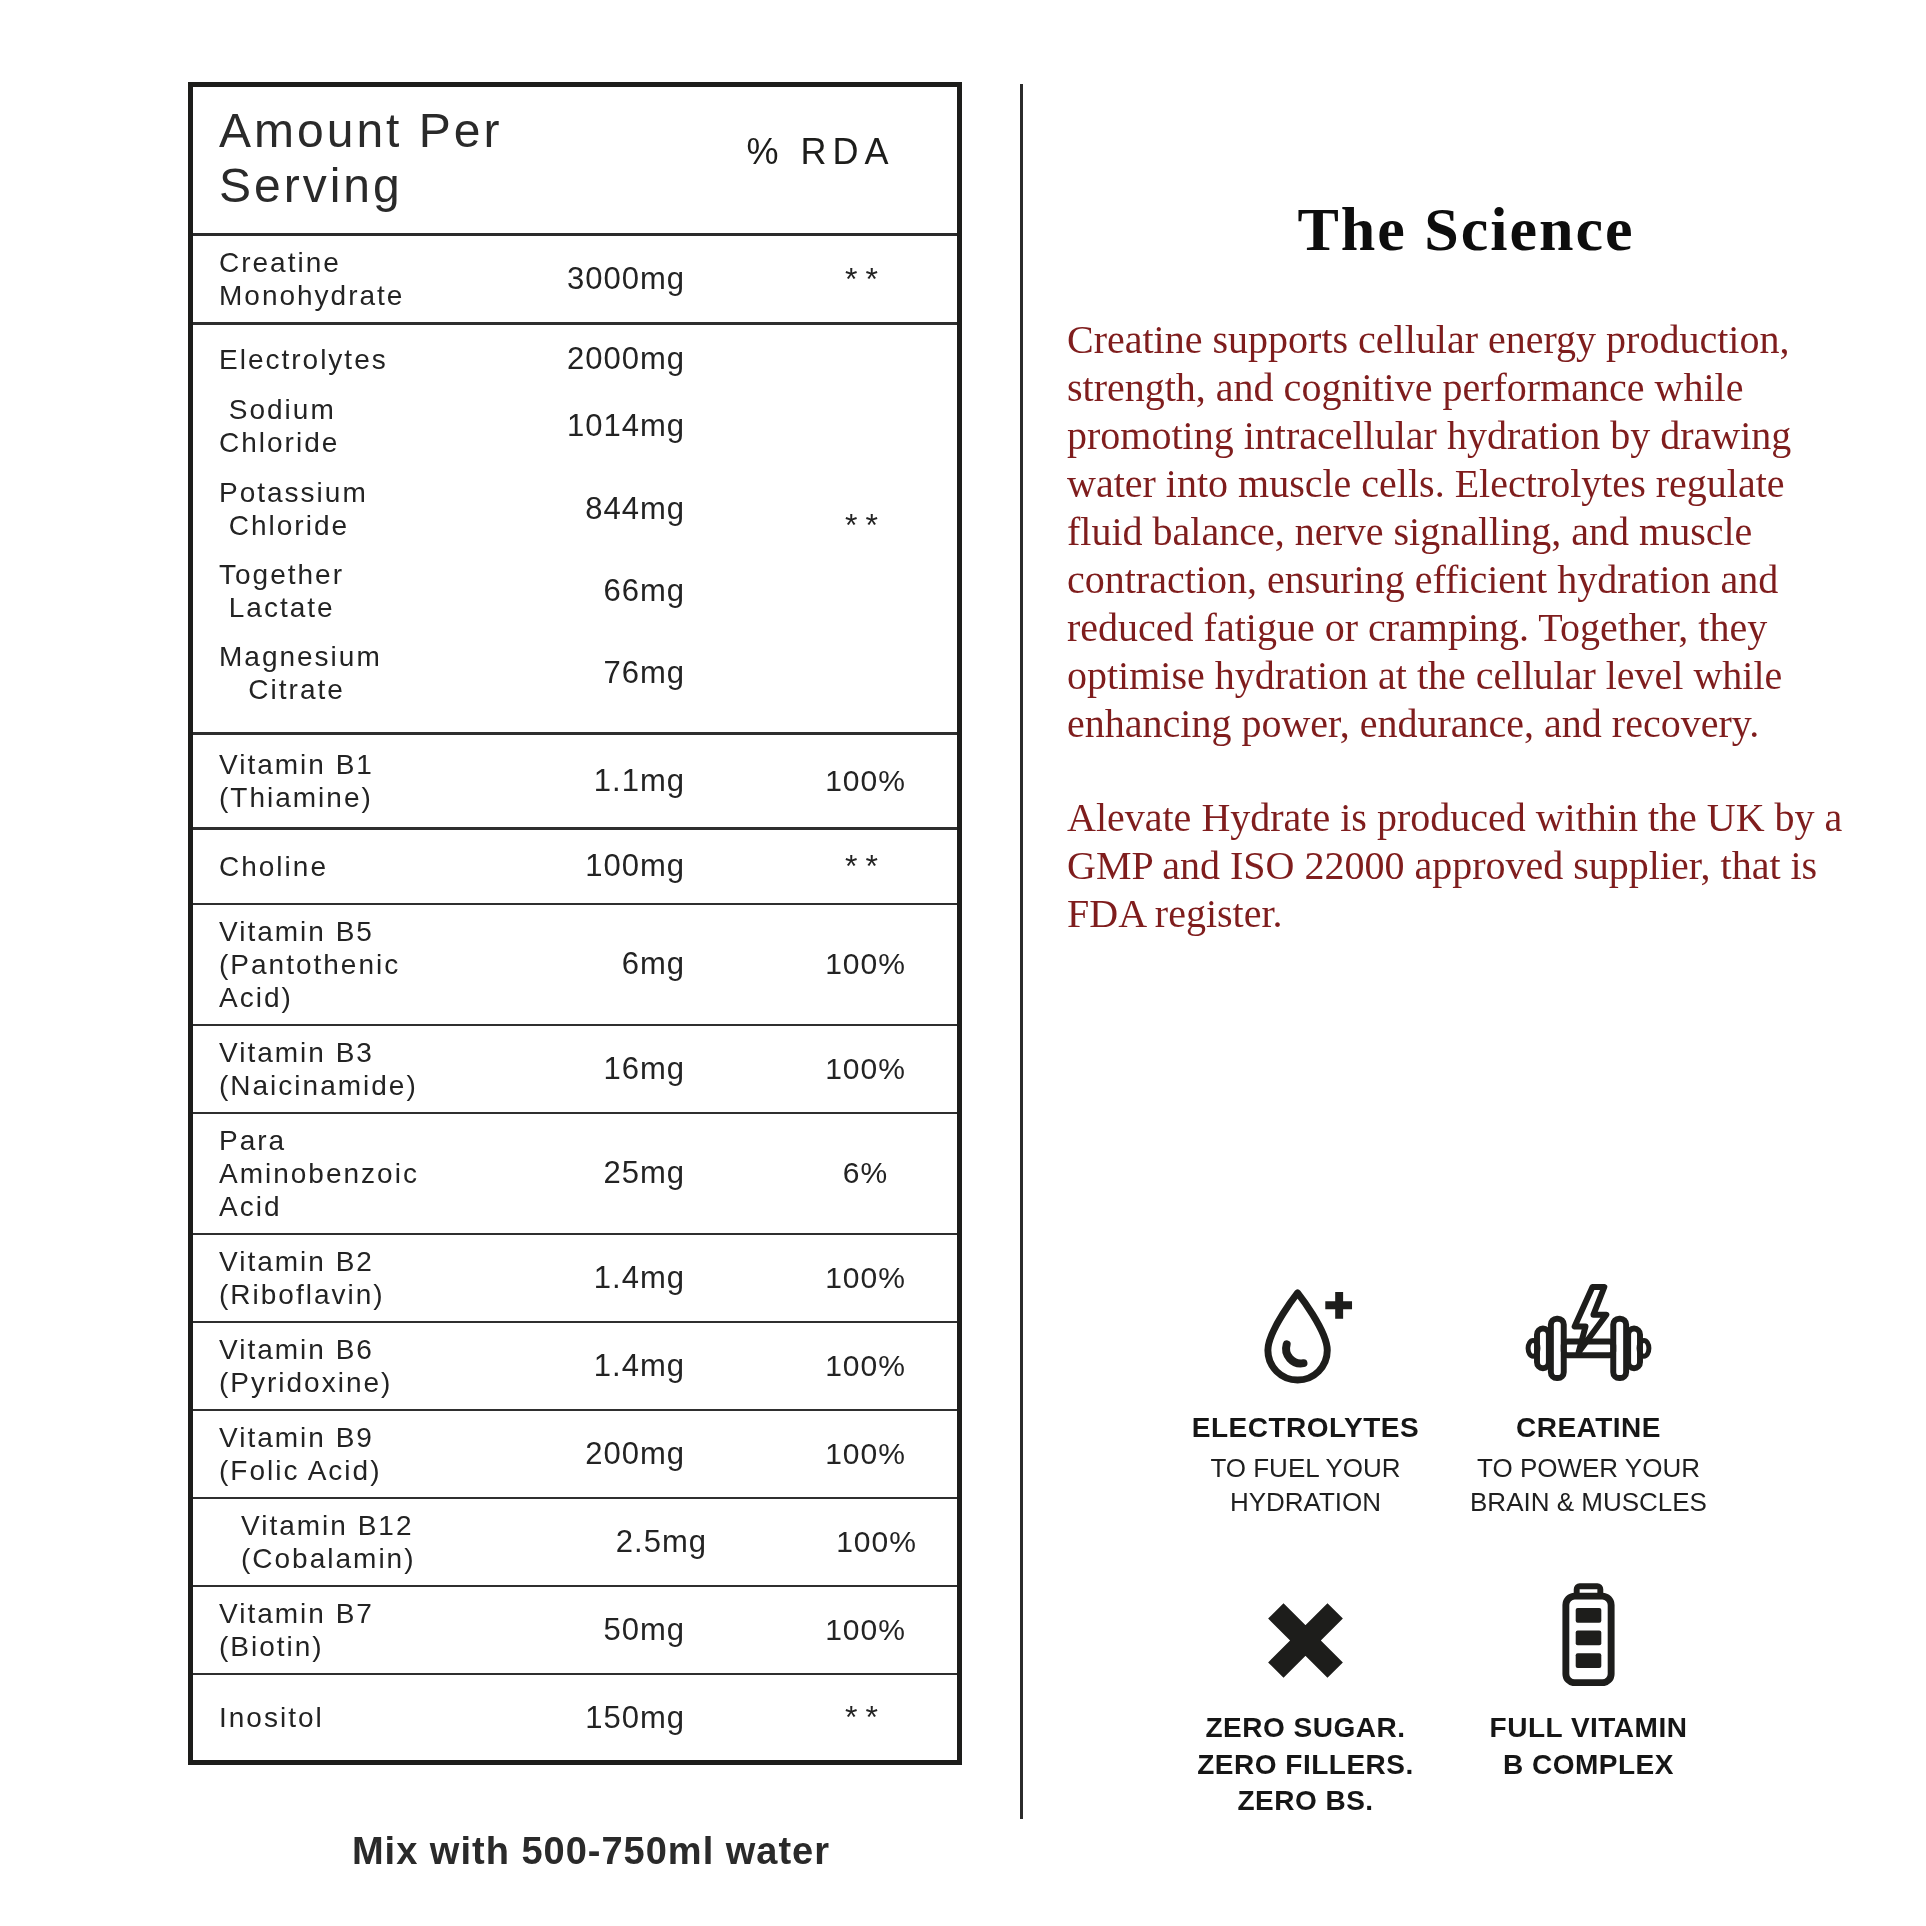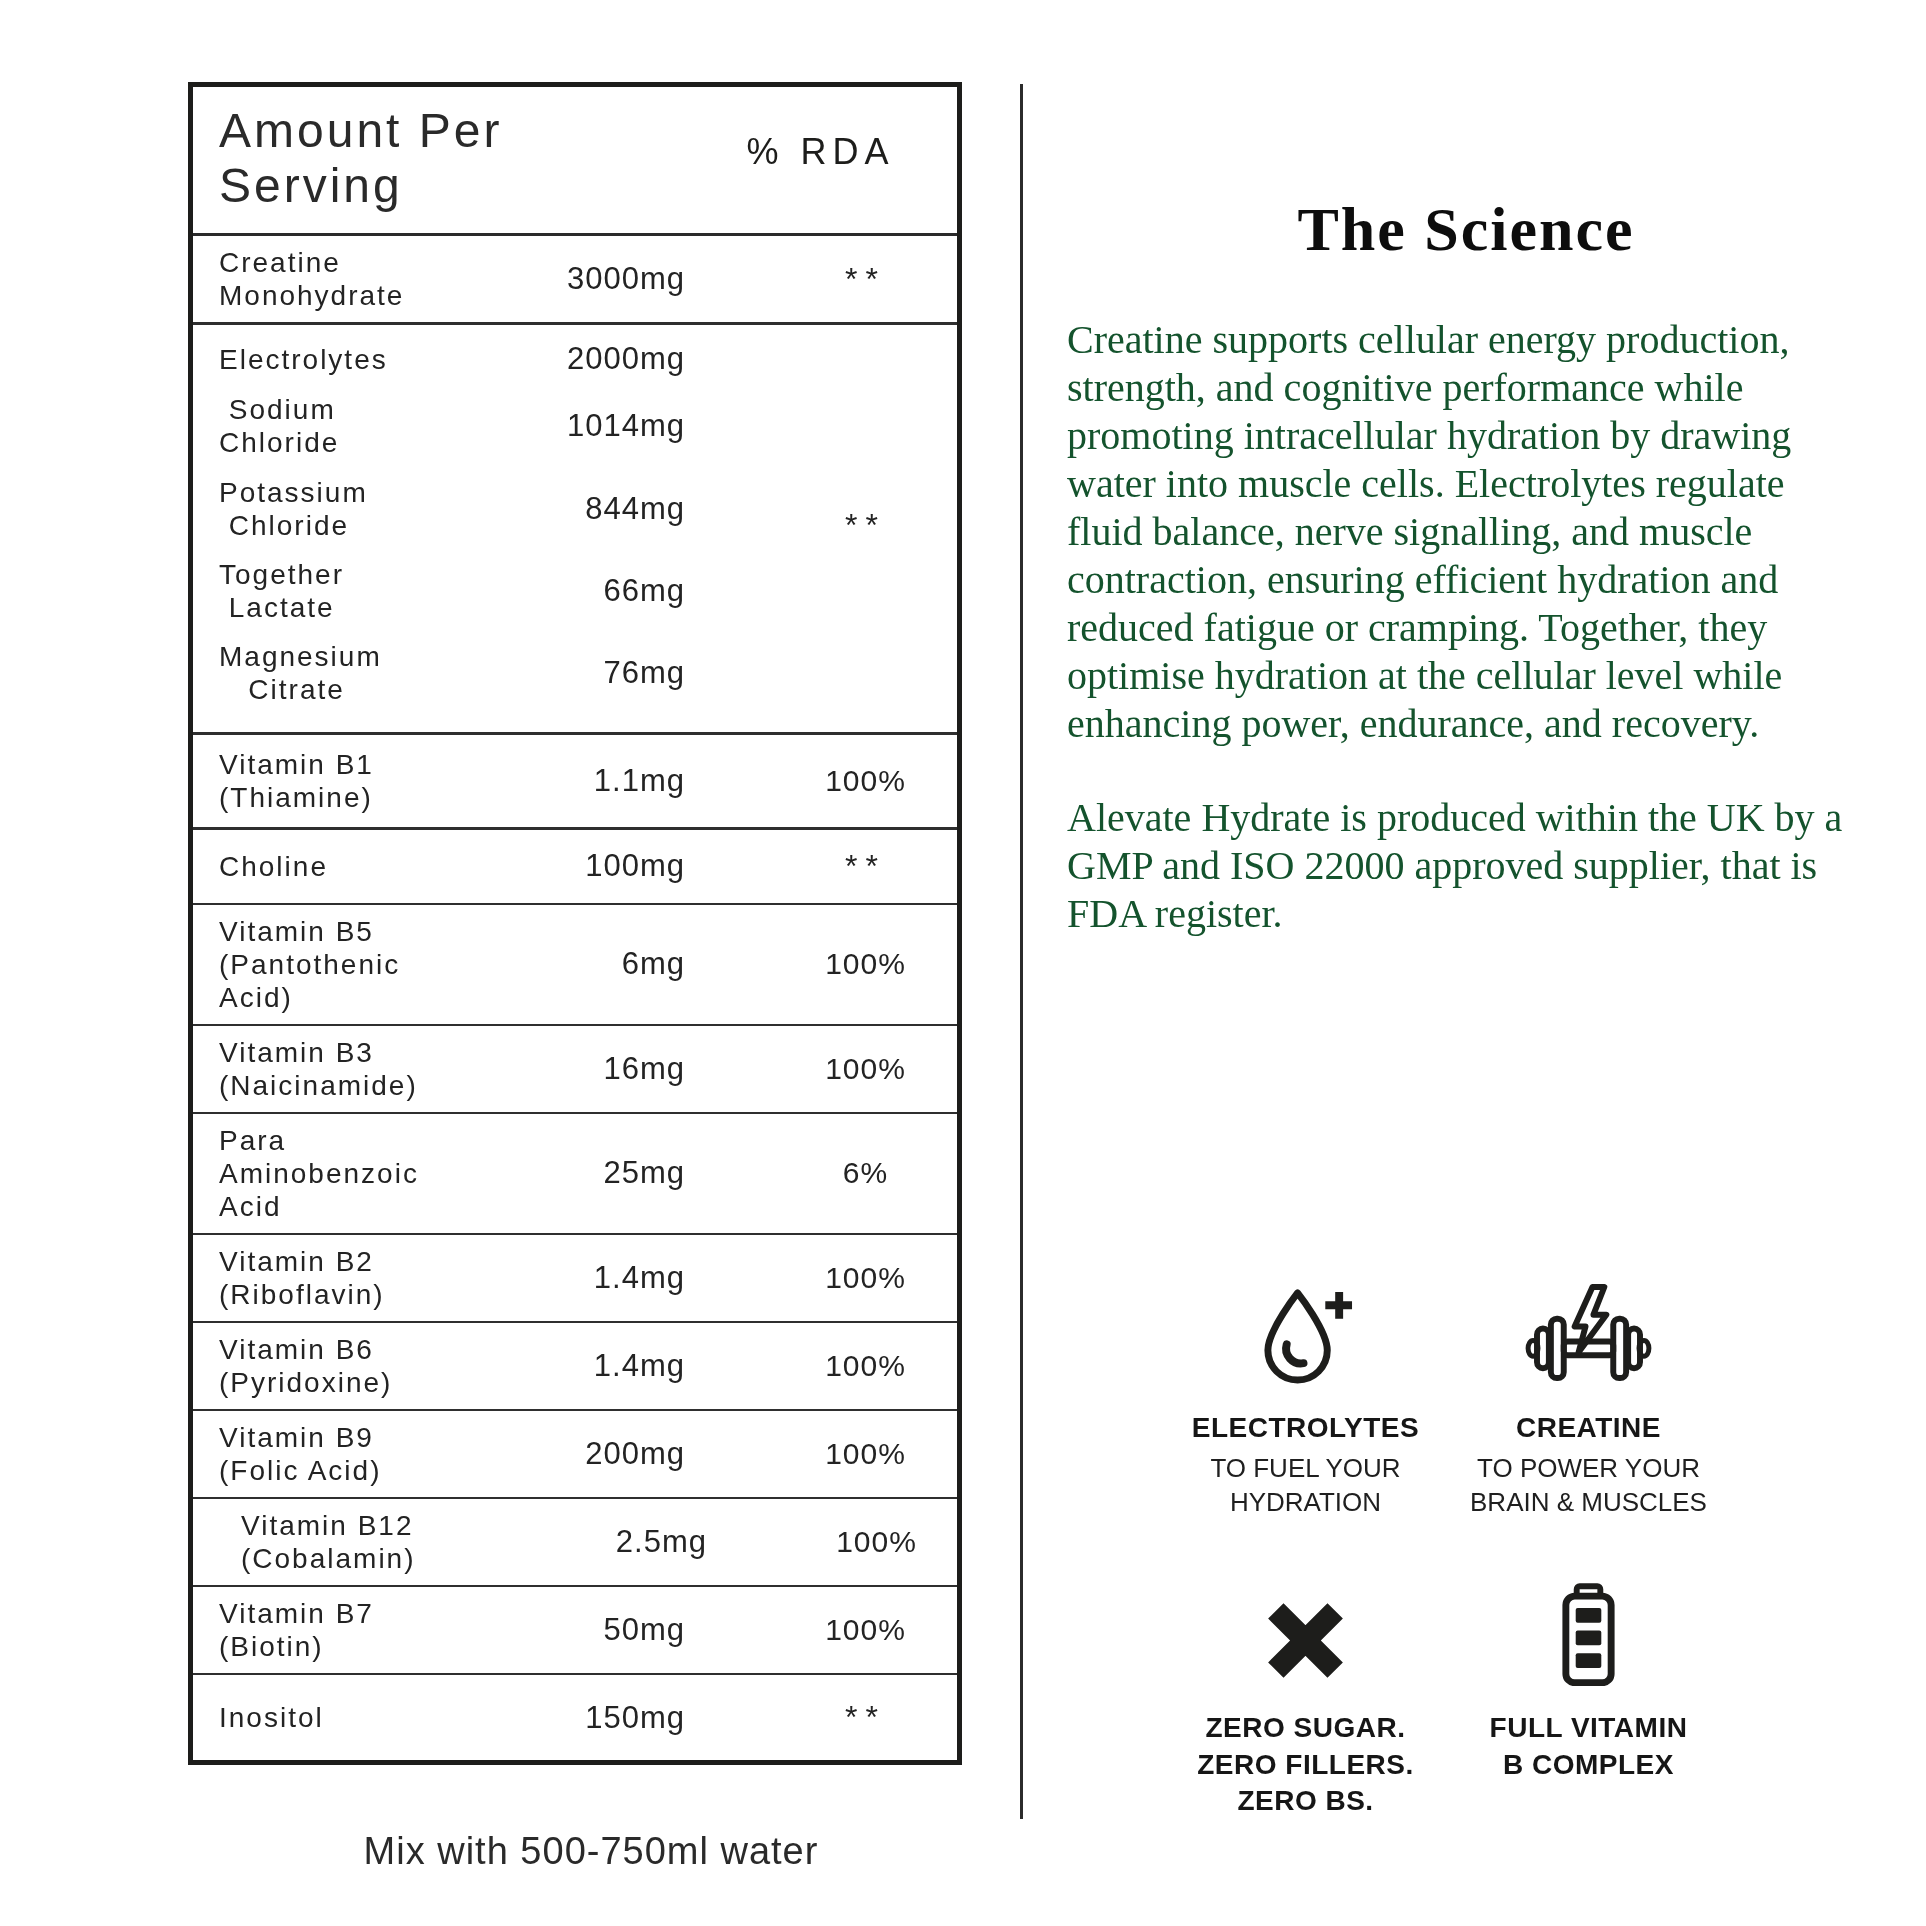--- a/index.html
+++ b/index.html
@@ -40,31 +40,31 @@
   .rda.stars { font-size:32px; letter-spacing:8px; }
 
   .row.group { align-items:stretch; padding-top:16px; }
   .subs { flex:0 0 465px; display:flex; flex-direction:column; }
   .subrow { display:flex; align-items:center; margin-bottom:16px; }
   .subrow .nm { flex:0 0 327px; }
   .subrow .amt { flex:0 0 139px; }
   .grda { align-self:flex-start; padding-top:166px; }
 
   .footer-note { position:absolute; left:188px; top:1830px; width:806px; text-align:center;
-                 font-size:38px; font-weight:400; letter-spacing:1px; color:#2a2a2a; }
+                 font-size:38px; font-weight:700; letter-spacing:1px; color:#2a2a2a; }
 
   
   .divider { position:absolute; left:1020px; top:84px; width:3px; height:1735px; background:#2b2b2b; }
 
   
   .science { position:absolute; left:1067px; top:194px; width:798px; }
   .science-heading { font-family:"Liberation Serif", serif; font-weight:600; font-size:62px;
                      margin:0 0 51px 0; text-align:center; letter-spacing:2px; color:#0d0d0d; }
   .science p { font-family:"Liberation Serif", serif; font-size:40px; line-height:1.2;
-               margin:0 0 46px 0; color:#14532d; }
+               margin:0 0 46px 0; color:#7f1d1d; }
 
   
   .benefits { position:absolute; left:1172px; top:1283px; width:554px; display:grid;
               grid-template-columns:267px 267px; column-gap:16px; row-gap:63px; }
   .benefit { text-align:center; }
   .bicon { height:103px; display:flex; align-items:flex-end; justify-content:center; margin-bottom:24px; }
   .bicon svg { display:block; }
   .btitle { font-size:28px; font-weight:700; letter-spacing:0.5px; line-height:1.32; white-space:pre-line; color:#161616; }
   .bsub { font-size:26px; font-weight:400; line-height:1.32; white-space:pre-line; margin-top:4px; color:#1f1f1f; }
 </style>

